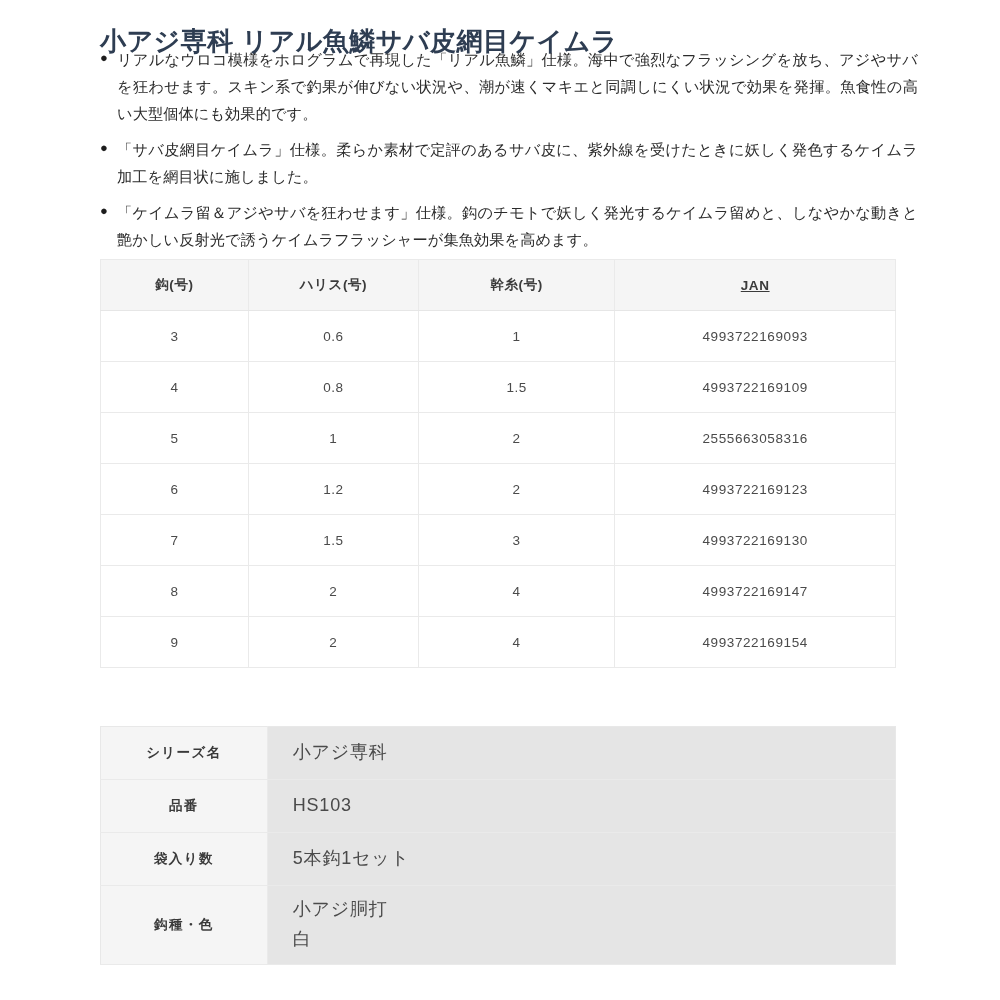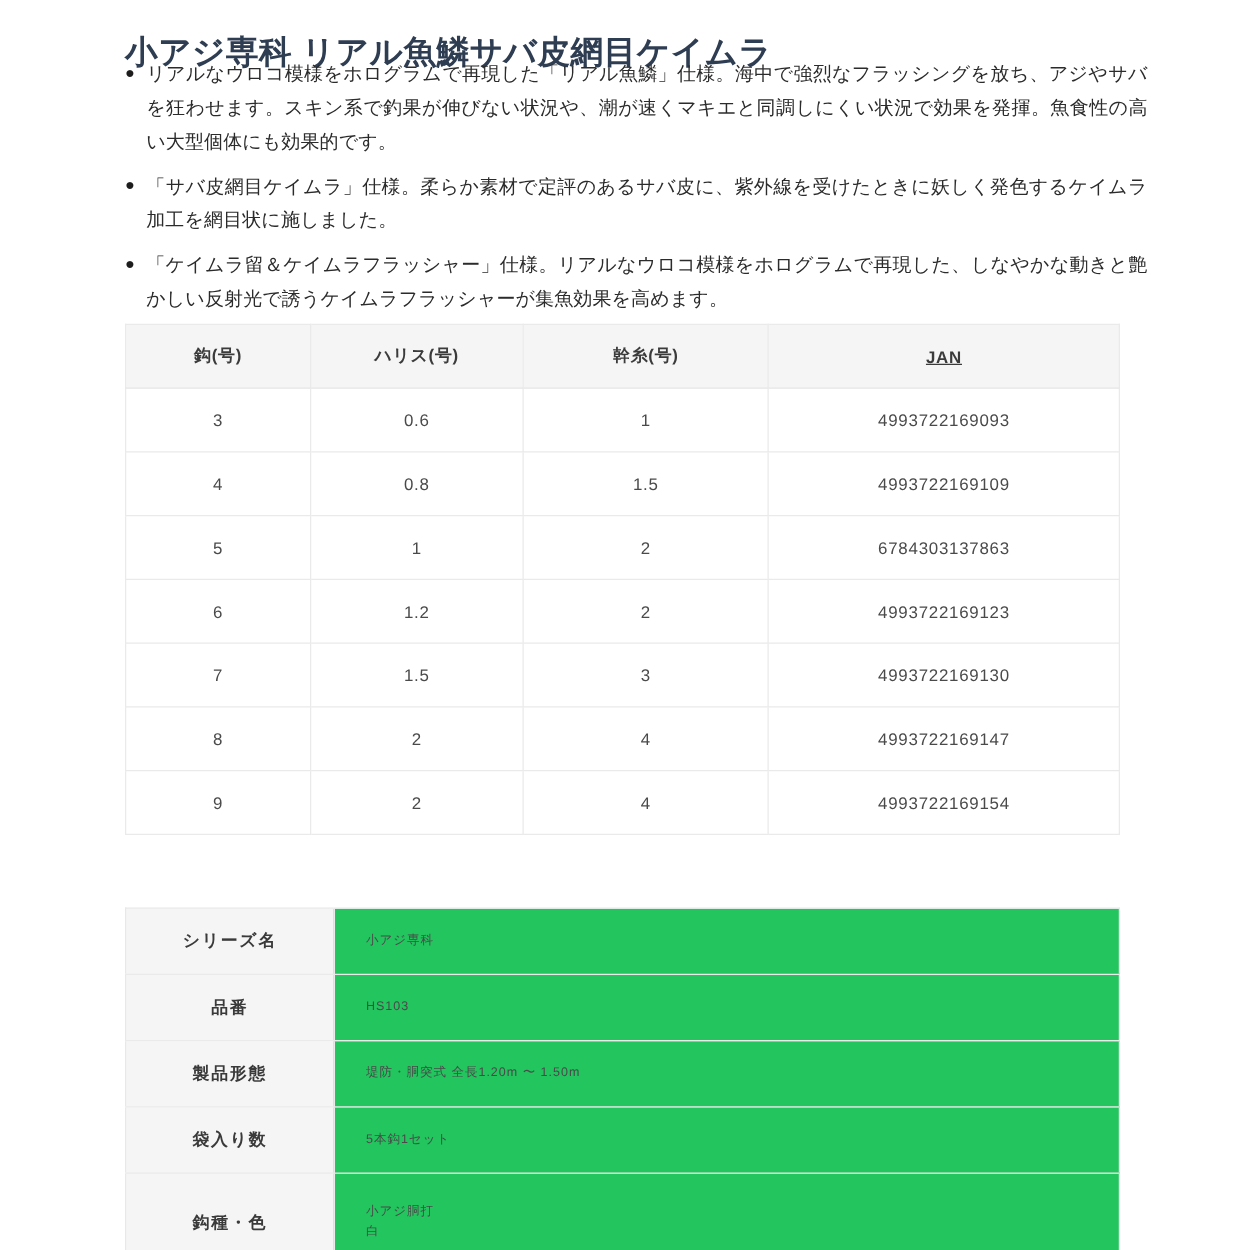--- a/index.html
+++ b/index.html
@@ -141,22 +141,22 @@
     color: #3a3a3a;
     text-align: center;
     vertical-align: middle;
     height: 50px;
     letter-spacing: 1.4px;
     border-right: 1px solid #eaeaea;
     border-bottom: 1px solid #eaeaea;
     margin-top: 44px;
   }
   table.info-table td {
-    background: #22c55e;
-    font-size: 10px;
+    background: #e5e5e5;
+    font-size: 18px;
     color: #4a4a4a;
     text-align: left;
     vertical-align: middle;
     height: 50px;
     padding-left: 25px;
     letter-spacing: 0.8px;
     border-bottom: 1px solid #eaeaea;
     line-height: 1.65;
   }
   table.info-table td.tall {
@@ -176,21 +176,21 @@
     <div class="feature-item">
       <span class="feature-bullet">●</span>
       <span class="feature-text">リアルなウロコ模様をホログラムで再現した「リアル魚鱗」仕様。海中で強烈なフラッシングを放ち、アジやサバを狂わせます。スキン系で釣果が伸びない状況や、潮が速くマキエと同調しにくい状況で効果を発揮。魚食性の高い大型個体にも効果的です。</span>
     </div>
     <div class="feature-item">
       <span class="feature-bullet">●</span>
       <span class="feature-text">「サバ皮網目ケイムラ」仕様。柔らか素材で定評のあるサバ皮に、紫外線を受けたときに妖しく発色するケイムラ加工を網目状に施しました。</span>
     </div>
     <div class="feature-item">
       <span class="feature-bullet">●</span>
-      <span class="feature-text">「ケイムラ留＆ケイムラフラッシャー」仕様。リアルなウロコ模様をホログラムで再現した、しなやかな動きと艶かしい反射光で誘うケイムラフラッシャーが集魚効果を高めます。</span>
+      <span class="feature-text">「ケイムラ留＆アジやサバを狂わせます」仕様。鈎のチモトで妖しく発光するケイムラ留めと、しなやかな動きと艶かしい反射光で誘うケイムラフラッシャーが集魚効果を高めます。</span>
     </div>
   </div>
 
   <div class="spec-table-wrap">
     <table class="spec-table">
       <colgroup>
         <col class="col-hook">
         <col class="col-harisu">
         <col class="col-mikito">
         <col class="col-jan">
@@ -213,21 +213,21 @@
         <tr>
           <td>4</td>
           <td>0.8</td>
           <td>1.5</td>
           <td class="jan-cell">4993722169109</td>
         </tr>
         <tr>
           <td>5</td>
           <td>1</td>
           <td>2</td>
-          <td class="jan-cell">6784303137863</td>
+          <td class="jan-cell">2555663058316</td>
         </tr>
         <tr>
           <td>6</td>
           <td>1.2</td>
           <td>2</td>
           <td class="jan-cell">4993722169123</td>
         </tr>
         <tr>
           <td>7</td>
           <td>1.5</td>
@@ -253,24 +253,20 @@
   <div class="info-table-wrap">
     <table class="info-table">
       <tbody>
         <tr>
           <th>シリーズ名</th>
           <td>小アジ専科</td>
         </tr>
         <tr>
           <th>品番</th>
           <td>HS103</td>
-        </tr>
-        <tr>
-          <th>製品形態</th>
-          <td>堤防・胴突式 全長1.20m 〜 1.50m</td>
         </tr>
         <tr>
           <th>袋入り数</th>
           <td>5本鈎1セット</td>
         </tr>
         <tr>
           <th>鈎種・色</th>
           <td class="tall">
             <span class="value-line">小アジ胴打</span>
             <span class="value-line">白</span>

